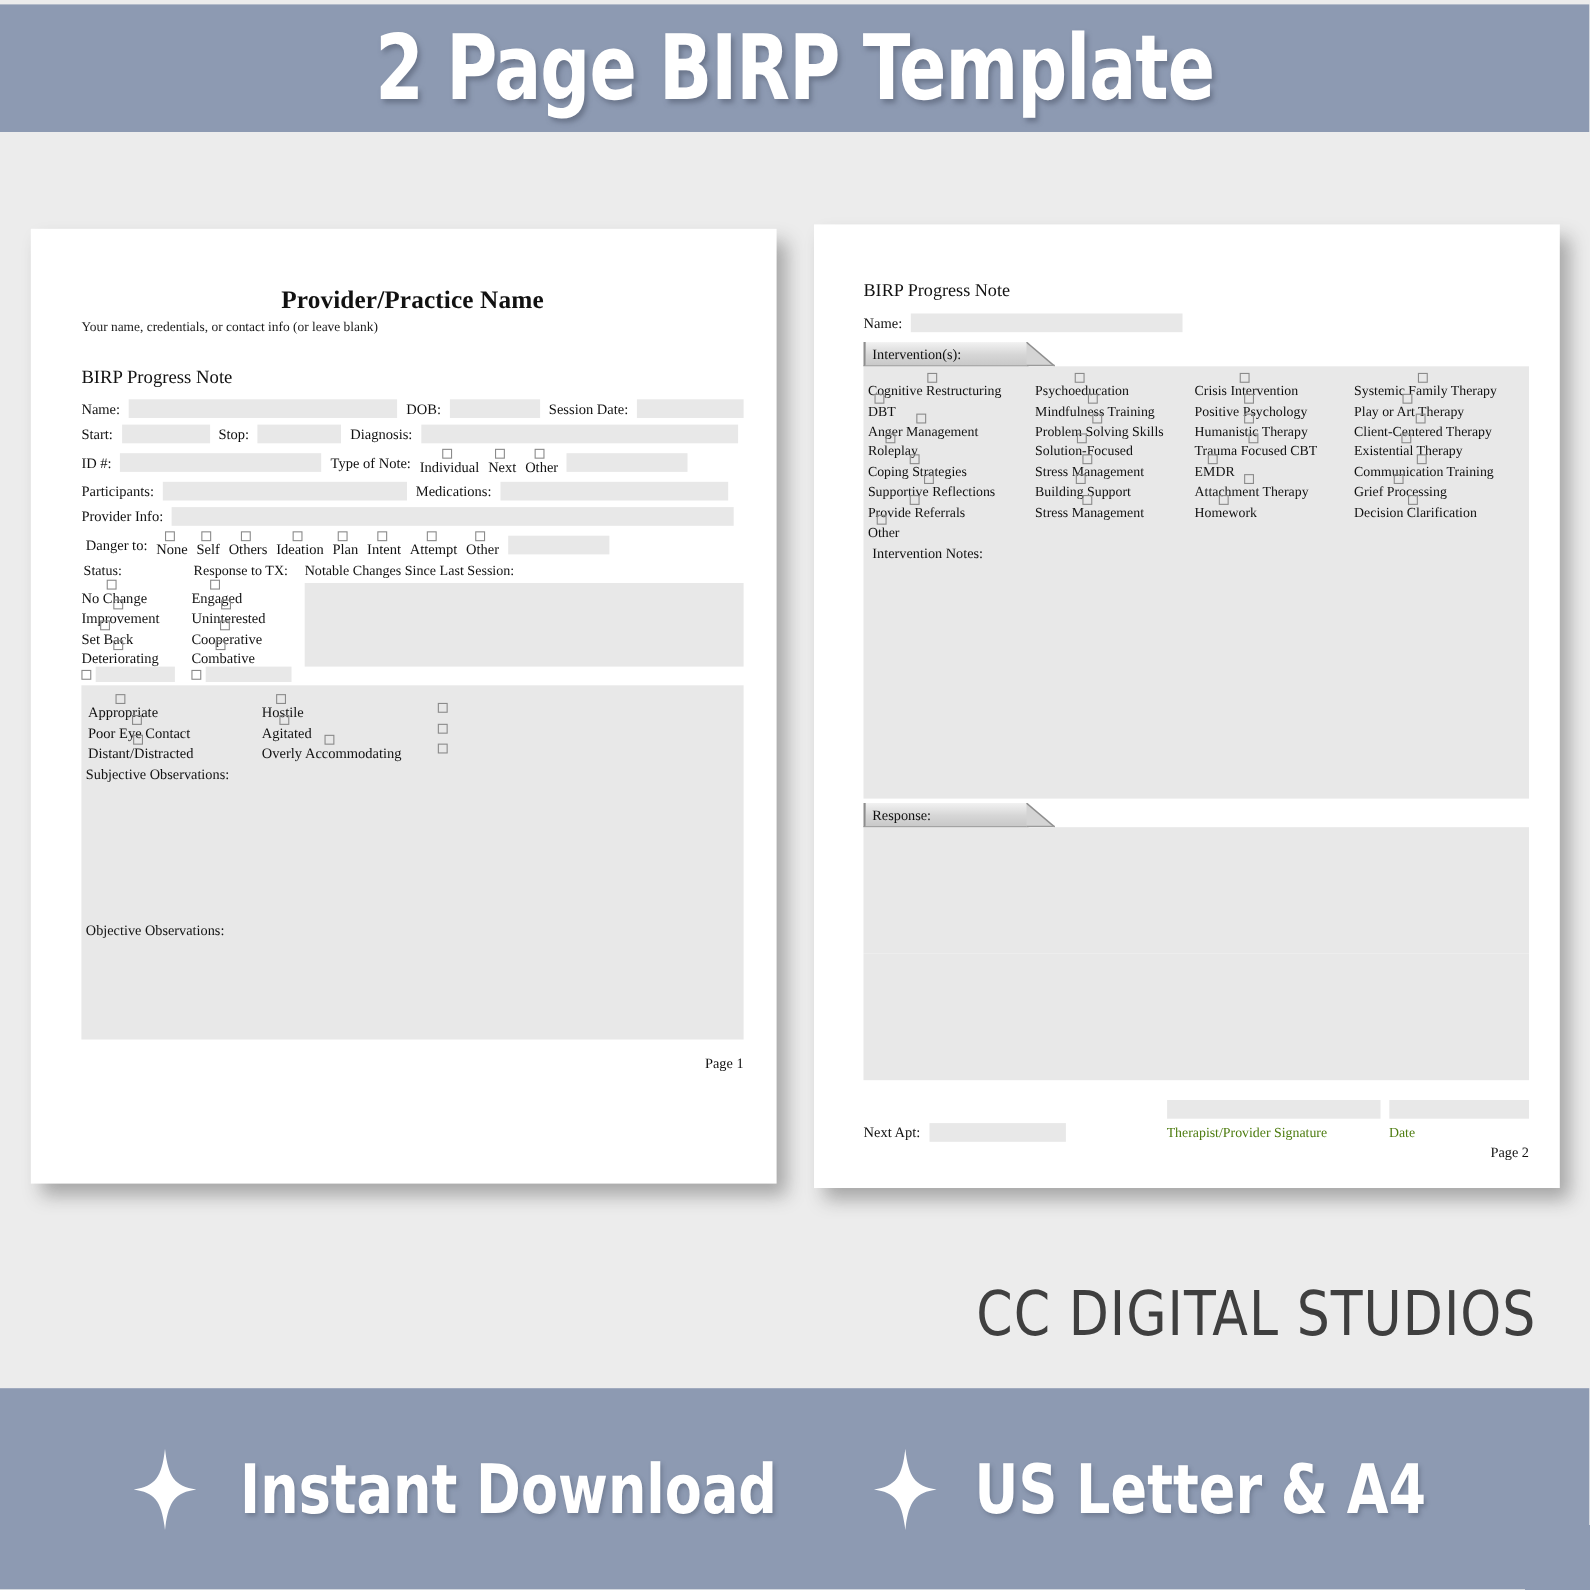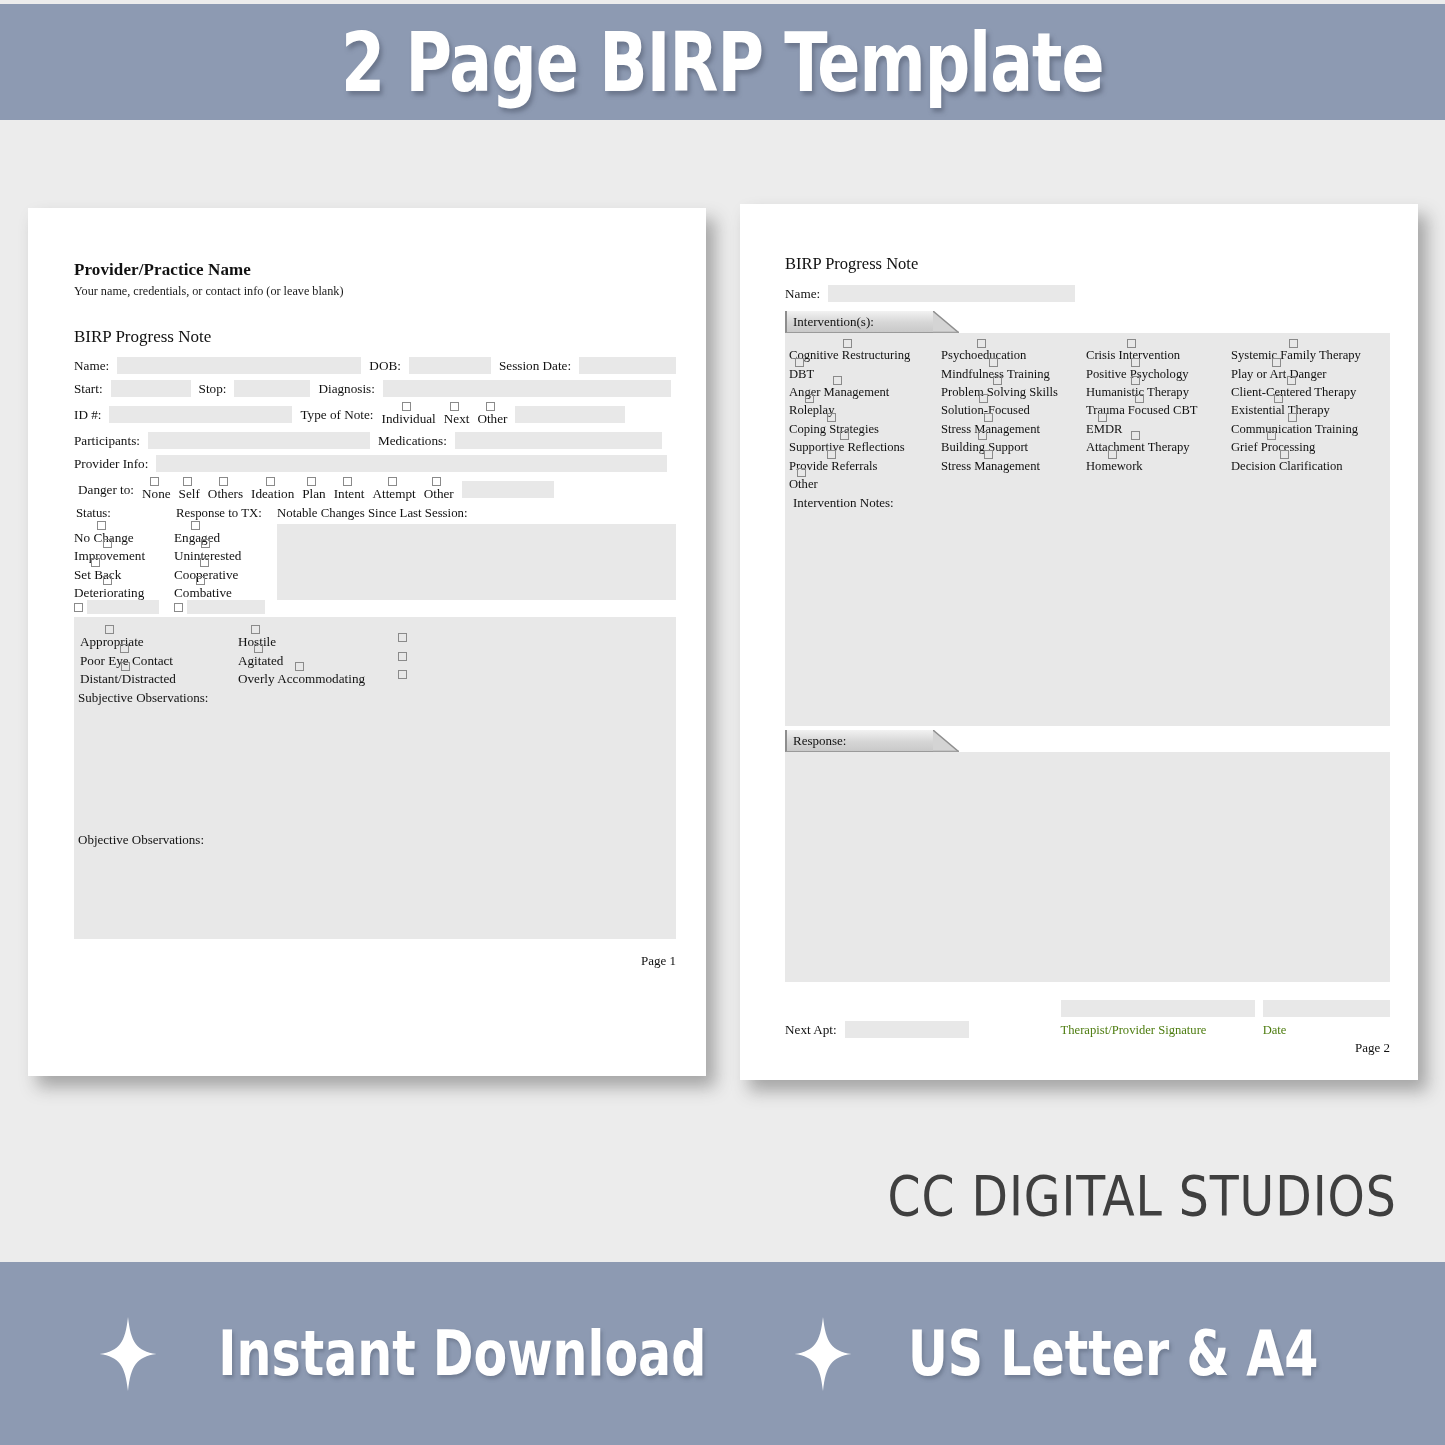--- a/index.html
+++ b/index.html
@@ -21,21 +21,21 @@
   #bottom-banner{top:1262px;height:183px;}
   .banner-title{
     font-family:"DejaVu Sans Condensed","Liberation Sans Narrow","Liberation Sans",sans-serif;
     font-weight:bold;color:#ffffff;
     font-size:82px;letter-spacing:-1px;
     text-shadow:3px 4px 5px rgba(80,90,110,.55);
     transform:scaleX(.86);
     white-space:nowrap;
   }
   .promo-row{display:flex;align-items:center;gap:54px;}
-  .promo-item{display:flex;align-items:center;gap:28px;}
+  .promo-item{display:flex;align-items:center;gap:6px;}
   .promo-text{
     font-family:"DejaVu Sans Condensed","Liberation Sans Narrow","Liberation Sans",sans-serif;
     font-weight:bold;color:#fff;font-size:62px;letter-spacing:0px;
     transform:scaleX(.88);white-space:nowrap;
     text-shadow:2px 3px 4px rgba(80,90,110,.45);
   }
   .sparkle{width:58px;height:74px;flex:none;}
   
   #brand{
     position:absolute;right:48px;top:1163px;
@@ -46,21 +46,21 @@
   }
   
   .page{
     position:absolute;background:#fff;
     box-shadow:9px 11px 16px rgba(60,60,60,.40);
     box-sizing:border-box;overflow:hidden;
   }
   #page-1{left:28px;top:208px;width:678px;height:868px;padding:52px 30px 0 46px;}
   #page-2{left:740px;top:204px;width:678px;height:876px;padding:50px 28px 0 45px;}
 
-  .prov-title{font-size:17px;font-weight:bold;color:#111;margin:0 0 4px 0;letter-spacing:.1px;}
+  .prov-title{font-size:23px;font-weight:bold;color:#111;margin:0 0 4px 0;letter-spacing:.1px;text-align:center;}
   .prov-sub{font-size:12.2px;color:#1a1a1a;margin:0;}
   .note-title{font-size:17px;color:#111;margin:28px 0 9px 0;}
   #page-2 .note-title{margin:0 0 10px 0;font-size:16.5px;}
 
   .row{display:flex;align-items:center;margin-bottom:4px;min-height:19px;}
   .lbl{font-size:13.2px;color:#111;white-space:nowrap;}
   .fld{background:#e8e8e8;height:17px;}
   .gap{width:8px;flex:none;}
 
   
@@ -543,21 +543,21 @@
       <div class="iv-col c4">
         <div class="iv-row">
             <span class="ck">
               <i class="cb"></i>
               <span>Systemic Family Therapy</span>
             </span>
           </div>
         <div class="iv-row">
             <span class="ck">
               <i class="cb"></i>
-              <span>Play or Art Danger</span>
+              <span>Play or Art Therapy</span>
             </span>
           </div>
         <div class="iv-row">
             <span class="ck">
               <i class="cb"></i>
               <span>Client-Centered Therapy</span>
             </span>
           </div>
         <div class="iv-row">
             <span class="ck">

